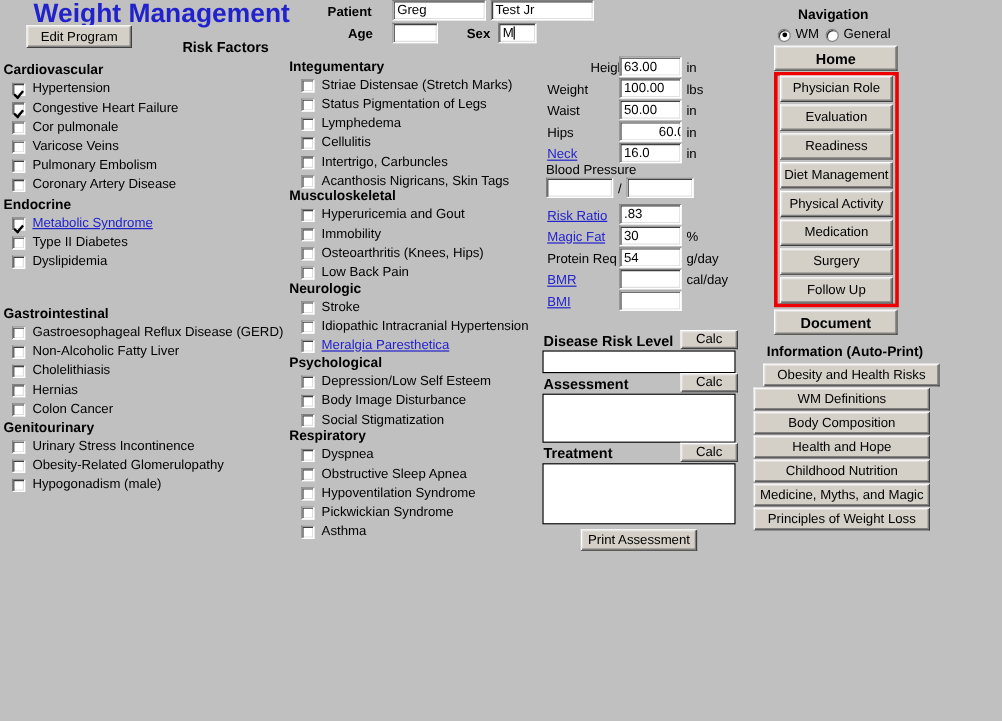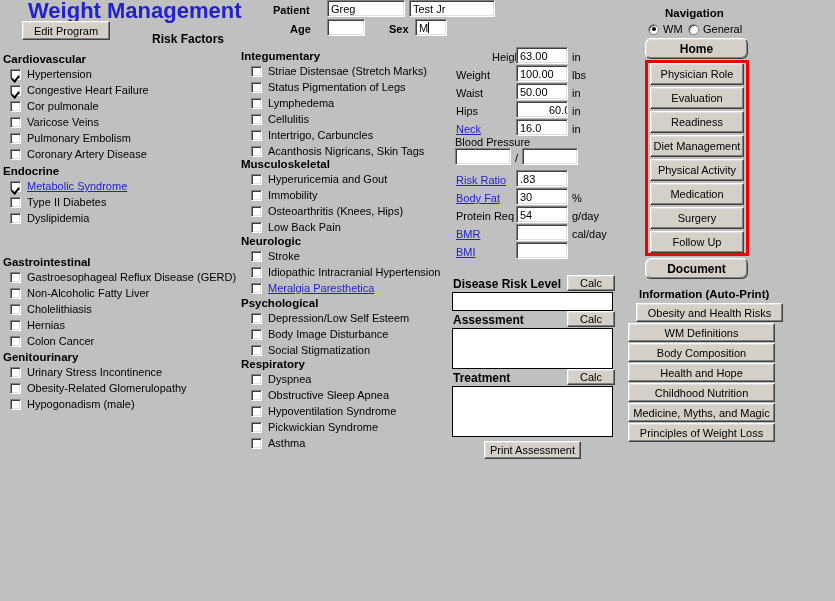--- a/index.html
+++ b/index.html
@@ -38,21 +38,21 @@
     font-size:11px;
     color:#000;
     text-align:center;
     padding:0;
     cursor:default;
     box-sizing:border-box;
     white-space:nowrap;
     overflow:hidden;
     display:flex;align-items:center;justify-content:center;
   }
-  .btn.bold{font-weight:bold;font-size:12px;border-radius:6px;}
+  .btn.bold{font-weight:bold;font-size:12px;}
 
   .tf{
     background:#ffffff;
     border-top:1px solid #808080;
     border-left:1px solid #808080;
     border-right:1px solid #ffffff;
     border-bottom:1px solid #ffffff;
     box-shadow:inset 1px 1px 0 #404040, inset -1px -1px 0 #dfdfdf;
     font-family:"Liberation Sans", sans-serif;
     font-size:11px;
@@ -339,21 +339,21 @@
     <div class="abs tf" style="left: 516px; top: 83px; width: 52px; height: 17px;">50.00</div>
     <div class="lbl" style="left: 572px; top: 87px;">in</div>
     <div class="lbl" style="left: 456px; top: 105px;">Hips</div>
     <div class="abs tf" style="left: 516px; top: 101px; width: 52px; height: 17px; padding-left: 32px;">60.00</div>
     <div class="lbl" style="left: 572px; top: 105px;">in</div>
     <div class="lbl link" style="left: 456px; top: 123px;">Neck</div>
     <div class="abs tf" style="left: 516px; top: 119px; width: 52px; height: 17px;">16.0</div>
     <div class="lbl" style="left: 572px; top: 123px;">in</div>
     <div class="lbl link" style="left: 456px; top: 174px;">Risk Ratio</div>
     <div class="abs tf" style="left: 516px; top: 170px; width: 52px; height: 17px;">.83</div>
-    <div class="lbl link" style="left: 456px; top: 192px;">Body Fat</div>
+    <div class="lbl link" style="left: 456px; top: 192px;">Magic Fat</div>
     <div class="abs tf" style="left: 516px; top: 188px; width: 52px; height: 17px;">30</div>
     <div class="lbl" style="left: 572px; top: 192px;">%</div>
     <div class="lbl" style="left: 456px; top: 210px;">Protein Req</div>
     <div class="abs tf" style="left: 516px; top: 206px; width: 52px; height: 17px;">54</div>
     <div class="lbl" style="left: 572px; top: 210px;">g/day</div>
     <div class="lbl link" style="left: 456px; top: 228px;">BMR</div>
     <div class="abs tf" style="left: 516px; top: 224px; width: 52px; height: 17px;"></div>
     <div class="lbl" style="left: 572px; top: 228px;">cal/day</div>
     <div class="lbl link" style="left: 456px; top: 246px;">BMI</div>
     <div class="abs tf" style="left: 516px; top: 242px; width: 52px; height: 17px;"></div>

